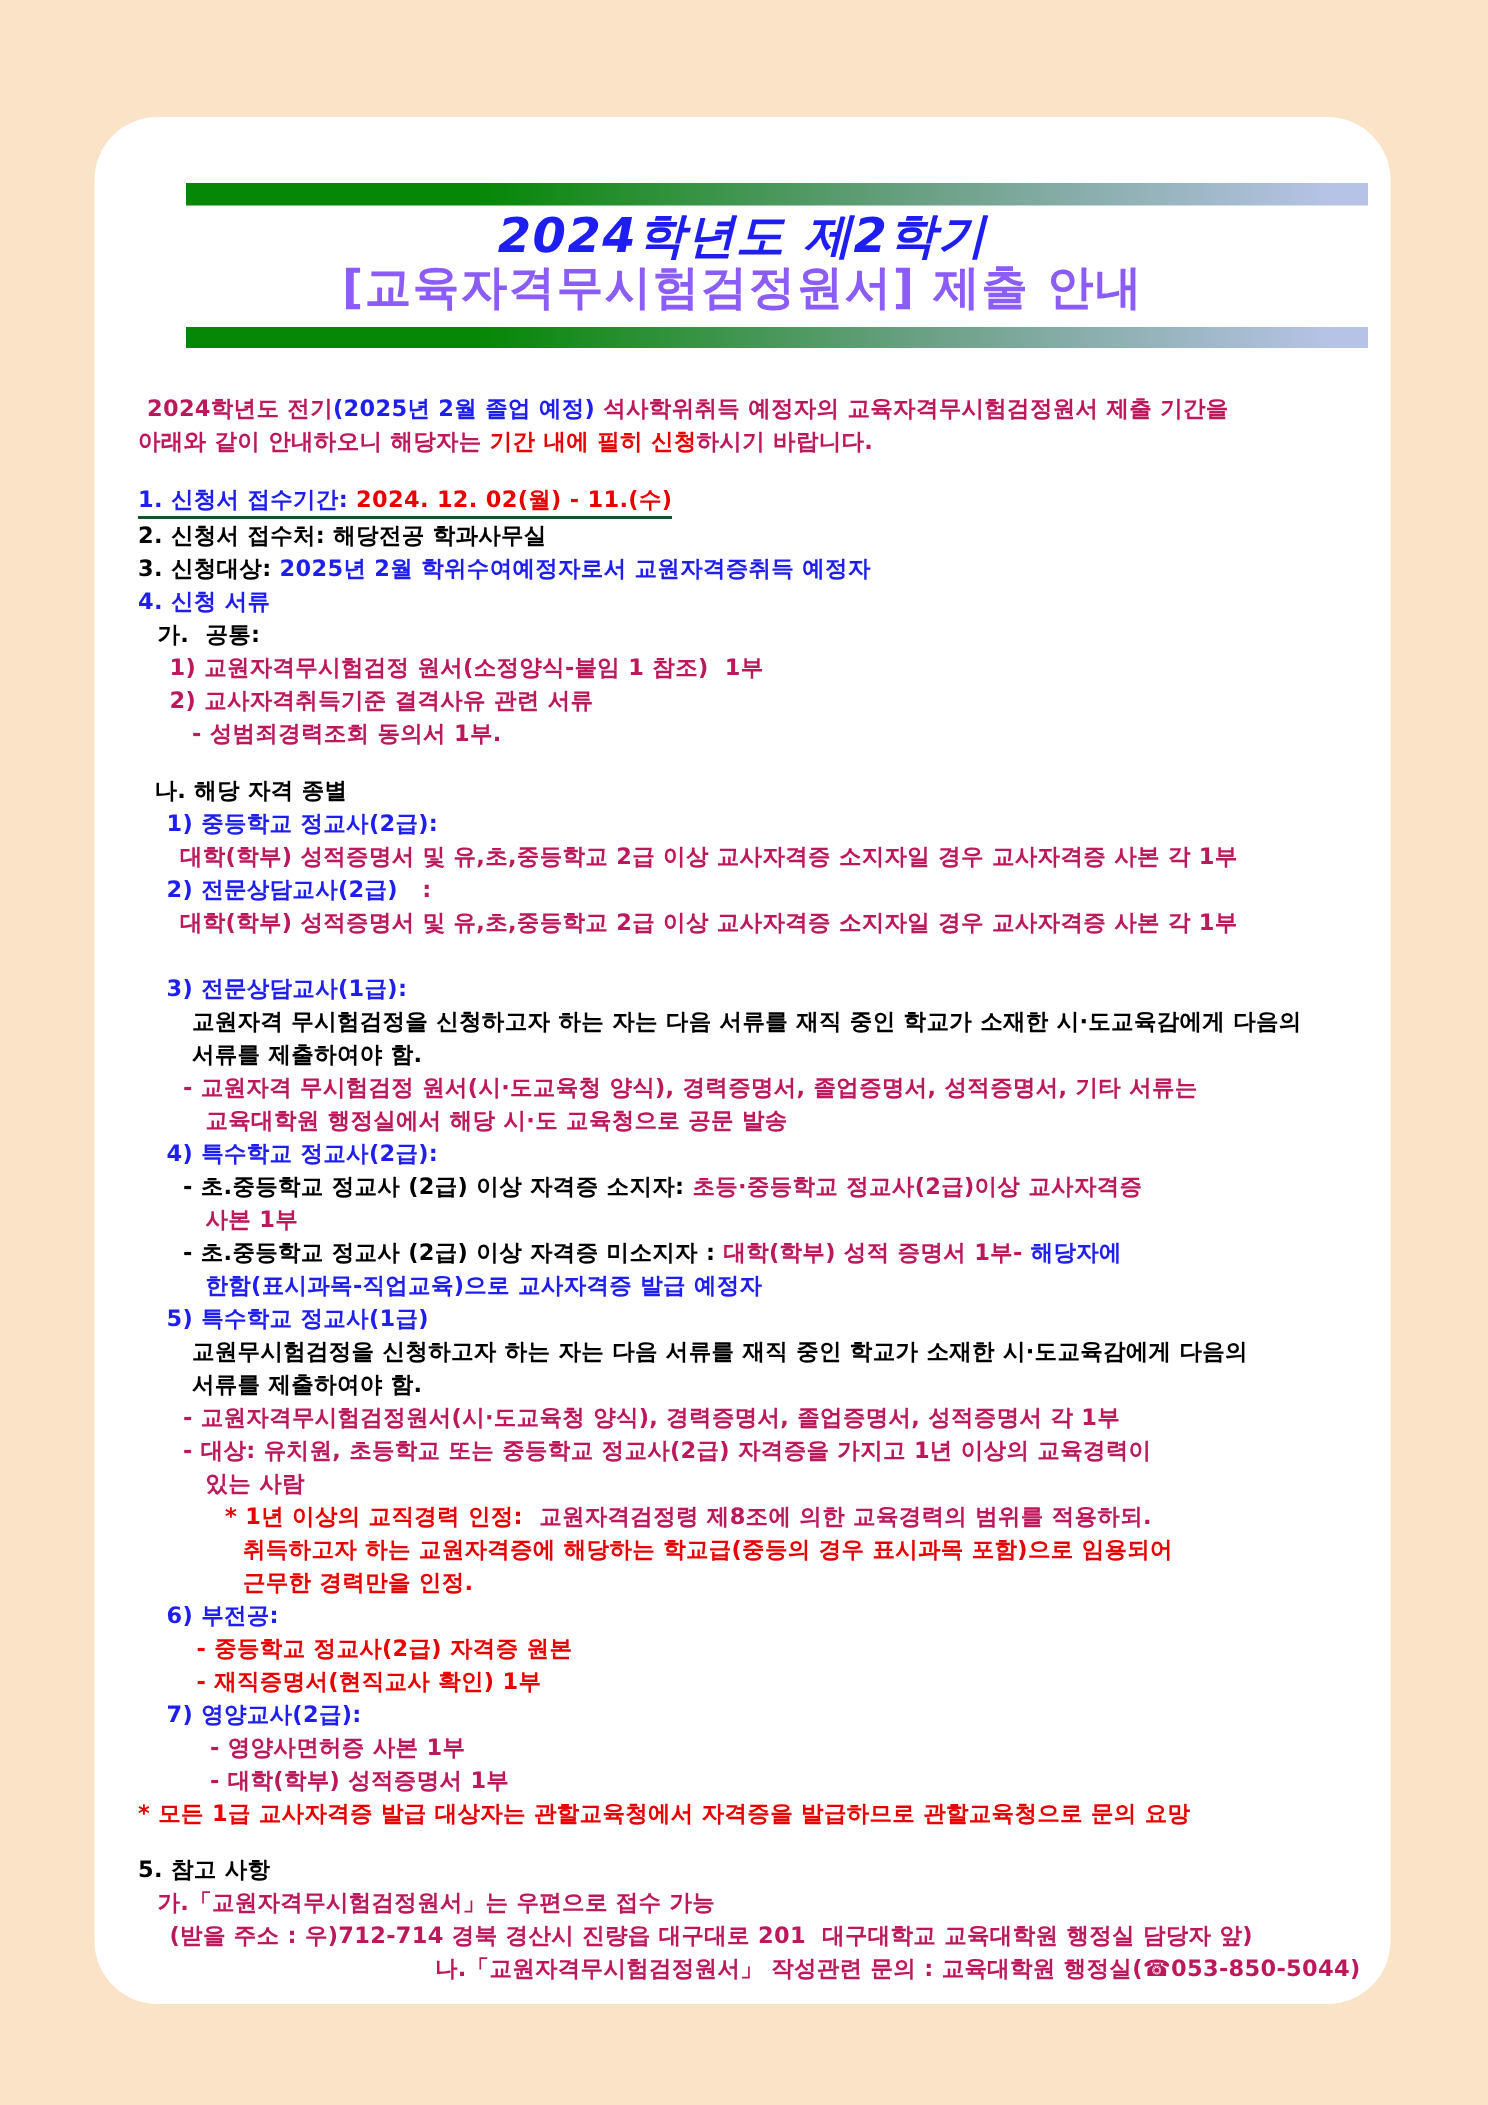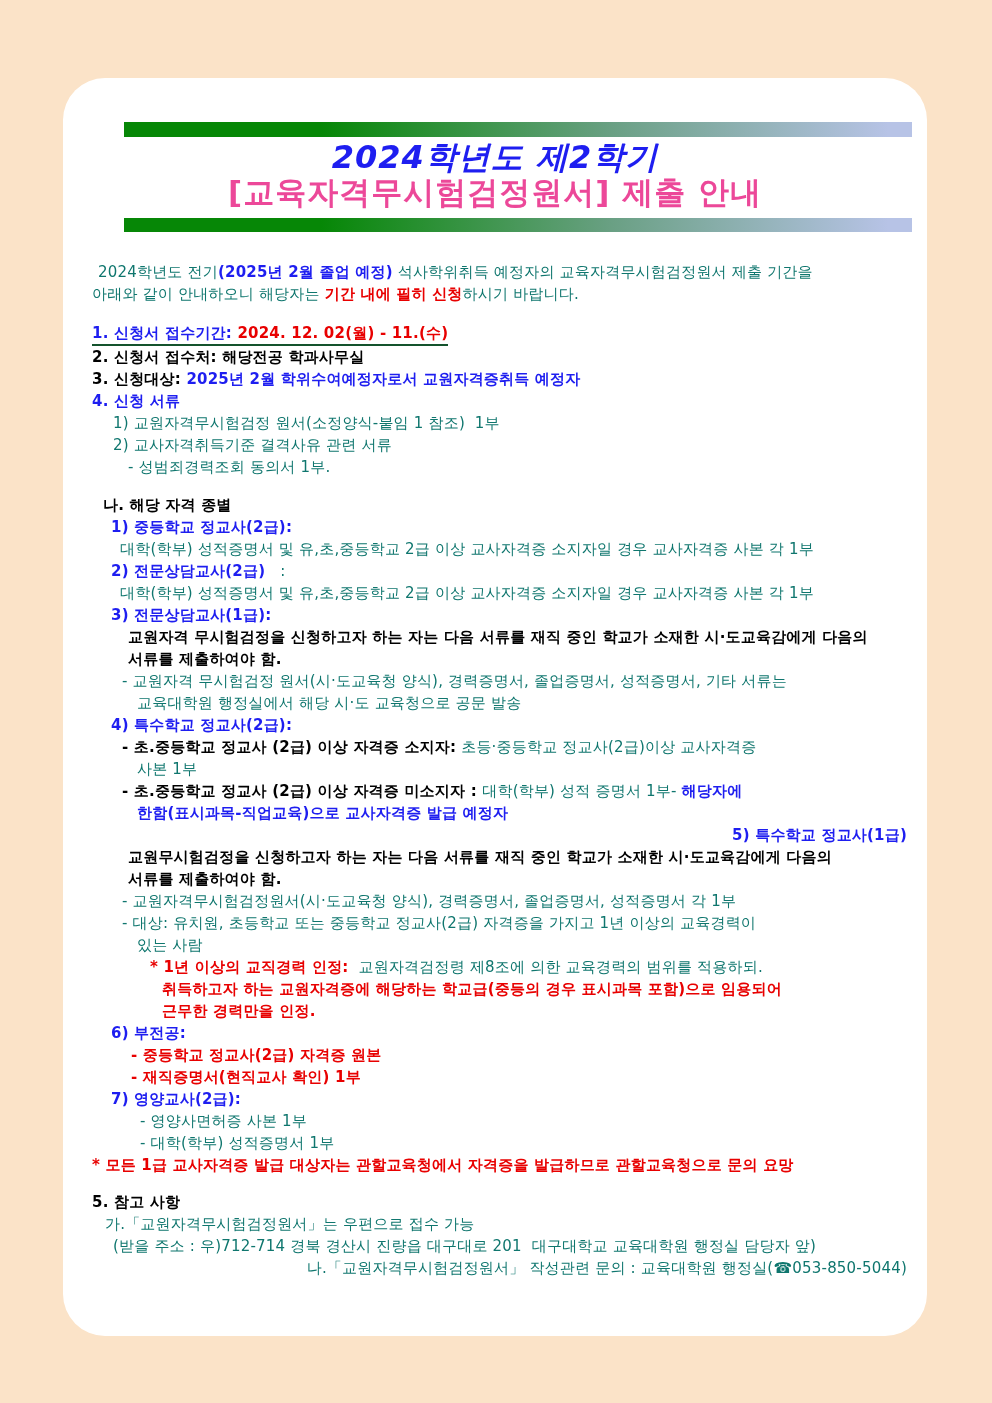--- a/index.html
+++ b/index.html
@@ -25,75 +25,76 @@
   .bar-bottom{height:14px;margin-top:7px;}
   .hdr-subtitle{
     text-align:center;
     color:var(--blue,#1e1ef0);
     font-size:32px;line-height:28px;
     font-weight:700;font-style:italic;
     margin-top:6px;letter-spacing:1px;
   }
   .hdr-title{
     text-align:center;
-    color:#ec4899;
+    color:#8b5cf6;
     font-size:31px;line-height:38px;
     font-weight:700;letter-spacing:1px;
     margin-top:2px;
   }
   .doc-body{
     margin-top:29px;
     padding:0 20px 0 29px;
     font-size:15px;
   }
   .doc-line{
     line-height:22px;
     white-space:pre;
     letter-spacing:0.2px;
   }
-  .s-n{color:#0f766e;font-weight:400;}
+  .s-n{color:#be185d;font-weight:700;}
   .s-k{color:#000;font-weight:700;}
   .s-b{color:var(--blue,#1e1ef0);font-weight:700;}
   .s-r{color:var(--red,#e80000);font-weight:700;}
   .u-line{display:table;border-bottom:2px solid #14532d;padding-bottom:0px;}
 </style>
 </head>
 <body>
 
 <div class="card">
   <div class="bar bar-top"></div>
   <div class="hdr-subtitle">2024학년도 제2학기</div>
   <div class="hdr-title">[교육자격무시험검정원서] 제출 안내</div>
   <div class="bar bar-bottom"></div>
   <div class="doc-body">
       <div class="doc-line" style="padding-left: 6px;"><span class="s-n">2024학년도 전기</span><span class="s-b">(2025년 2월 졸업 예정)</span><span class="s-n"> 석사학위취득 예정자의 교육자격무시험검정원서 제출 기간을</span></div>
       <div class="doc-line" style="padding-left: 0px;"><span class="s-n">아래와 같이 안내하오니 해당자는 </span><span class="s-r">기간 내에 필히 신청</span><span class="s-n">하시기 바랍니다.</span></div>
       <div class="doc-line u-line" style="padding-left: 0px; margin-top: 17px;"><span class="s-b">1. 신청서 접수기간: </span><span class="s-r">2024. 12. 02(월) - 11.(수)</span></div>
       <div class="doc-line" style="padding-left: 0px;"><span class="s-k">2. 신청서 접수처: 해당전공 학과사무실</span></div>
       <div class="doc-line" style="padding-left: 0px;"><span class="s-k">3. 신청대상: </span><span class="s-b">2025년 2월 학위수여예정자로서 교원자격증취득 예정자</span></div>
       <div class="doc-line" style="padding-left: 0px;"><span class="s-b">4. 신청 서류</span></div>
+      <div class="doc-line" style="padding-left: 13px;"><span class="s-k">가.  공통:</span></div>
       <div class="doc-line" style="padding-left: 21px;"><span class="s-n">1) 교원자격무시험검정 원서(소정양식-붙임 1 참조)  1부</span></div>
       <div class="doc-line" style="padding-left: 21px;"><span class="s-n">2) 교사자격취득기준 결격사유 관련 서류</span></div>
       <div class="doc-line" style="padding-left: 36px;"><span class="s-n">- 성범죄경력조회 동의서 1부.</span></div>
       <div class="doc-line" style="padding-left: 11px; margin-top: 16px;"><span class="s-k">나. 해당 자격 종별</span></div>
       <div class="doc-line" style="padding-left: 19px;"><span class="s-b">1) 중등학교 정교사(2급):</span></div>
       <div class="doc-line" style="padding-left: 28px;"><span class="s-n">대학(학부) 성적증명서 및 유,초,중등학교 2급 이상 교사자격증 소지자일 경우 교사자격증 사본 각 1부</span></div>
       <div class="doc-line" style="padding-left: 19px;"><span class="s-b">2) 전문상담교사(2급)</span><span class="s-n">   :</span></div>
       <div class="doc-line" style="padding-left: 28px;"><span class="s-n">대학(학부) 성적증명서 및 유,초,중등학교 2급 이상 교사자격증 소지자일 경우 교사자격증 사본 각 1부</span></div>
-      <div class="doc-line" style="padding-left: 19px;"><span class="s-b">3) 전문상담교사(1급):</span></div>
+      <div class="doc-line" style="padding-left: 19px; margin-top: 22px;"><span class="s-b">3) 전문상담교사(1급):</span></div>
       <div class="doc-line" style="padding-left: 36px;"><span class="s-k">교원자격 무시험검정을 신청하고자 하는 자는 다음 서류를 재직 중인 학교가 소재한 시·도교육감에게 다음의</span></div>
       <div class="doc-line" style="padding-left: 36px;"><span class="s-k">서류를 제출하여야 함.</span></div>
       <div class="doc-line" style="padding-left: 30px;"><span class="s-n">- 교원자격 무시험검정 원서(시·도교육청 양식), 경력증명서, 졸업증명서, 성적증명서, 기타 서류는</span></div>
       <div class="doc-line" style="padding-left: 45px;"><span class="s-n">교육대학원 행정실에서 해당 시·도 교육청으로 공문 발송</span></div>
       <div class="doc-line" style="padding-left: 19px;"><span class="s-b">4) 특수학교 정교사(2급):</span></div>
       <div class="doc-line" style="padding-left: 30px;"><span class="s-k">- 초.중등학교 정교사 (2급) 이상 자격증 소지자:</span><span class="s-n"> 초등·중등학교 정교사(2급)이상 교사자격증</span></div>
       <div class="doc-line" style="padding-left: 45px;"><span class="s-n">사본 1부</span></div>
       <div class="doc-line" style="padding-left: 30px;"><span class="s-k">- 초.중등학교 정교사 (2급) 이상 자격증 미소지자 : </span><span class="s-n">대학(학부) 성적 증명서 1부- </span><span class="s-b">해당자에</span></div>
       <div class="doc-line" style="padding-left: 45px;"><span class="s-b">한함(표시과목-직업교육)으로 교사자격증 발급 예정자</span></div>
-      <div class="doc-line" style="padding-left: 19px; text-align: right;"><span class="s-b">5) 특수학교 정교사(1급)</span></div>
+      <div class="doc-line" style="padding-left: 19px;"><span class="s-b">5) 특수학교 정교사(1급)</span></div>
       <div class="doc-line" style="padding-left: 36px;"><span class="s-k">교원무시험검정을 신청하고자 하는 자는 다음 서류를 재직 중인 학교가 소재한 시·도교육감에게 다음의</span></div>
       <div class="doc-line" style="padding-left: 36px;"><span class="s-k">서류를 제출하여야 함.</span></div>
       <div class="doc-line" style="padding-left: 30px;"><span class="s-n">- 교원자격무시험검정원서(시·도교육청 양식), 경력증명서, 졸업증명서, 성적증명서 각 1부</span></div>
       <div class="doc-line" style="padding-left: 30px;"><span class="s-n">- 대상: 유치원, 초등학교 또는 중등학교 정교사(2급) 자격증을 가지고 1년 이상의 교육경력이</span></div>
       <div class="doc-line" style="padding-left: 45px;"><span class="s-n">있는 사람</span></div>
       <div class="doc-line" style="padding-left: 58px;"><span class="s-r">* 1년 이상의 교직경력 인정:</span><span class="s-n">  교원자격검정령 제8조에 의한 교육경력의 범위를 적용하되.</span></div>
       <div class="doc-line" style="padding-left: 70px;"><span class="s-r">취득하고자 하는 교원자격증에 해당하는 학교급(중등의 경우 표시과목 포함)으로 임용되어</span></div>
       <div class="doc-line" style="padding-left: 70px;"><span class="s-r">근무한 경력만을 인정.</span></div>
       <div class="doc-line" style="padding-left: 19px;"><span class="s-b">6) 부전공:</span></div>
       <div class="doc-line" style="padding-left: 39px;"><span class="s-r">- 중등학교 정교사(2급) 자격증 원본</span></div>

